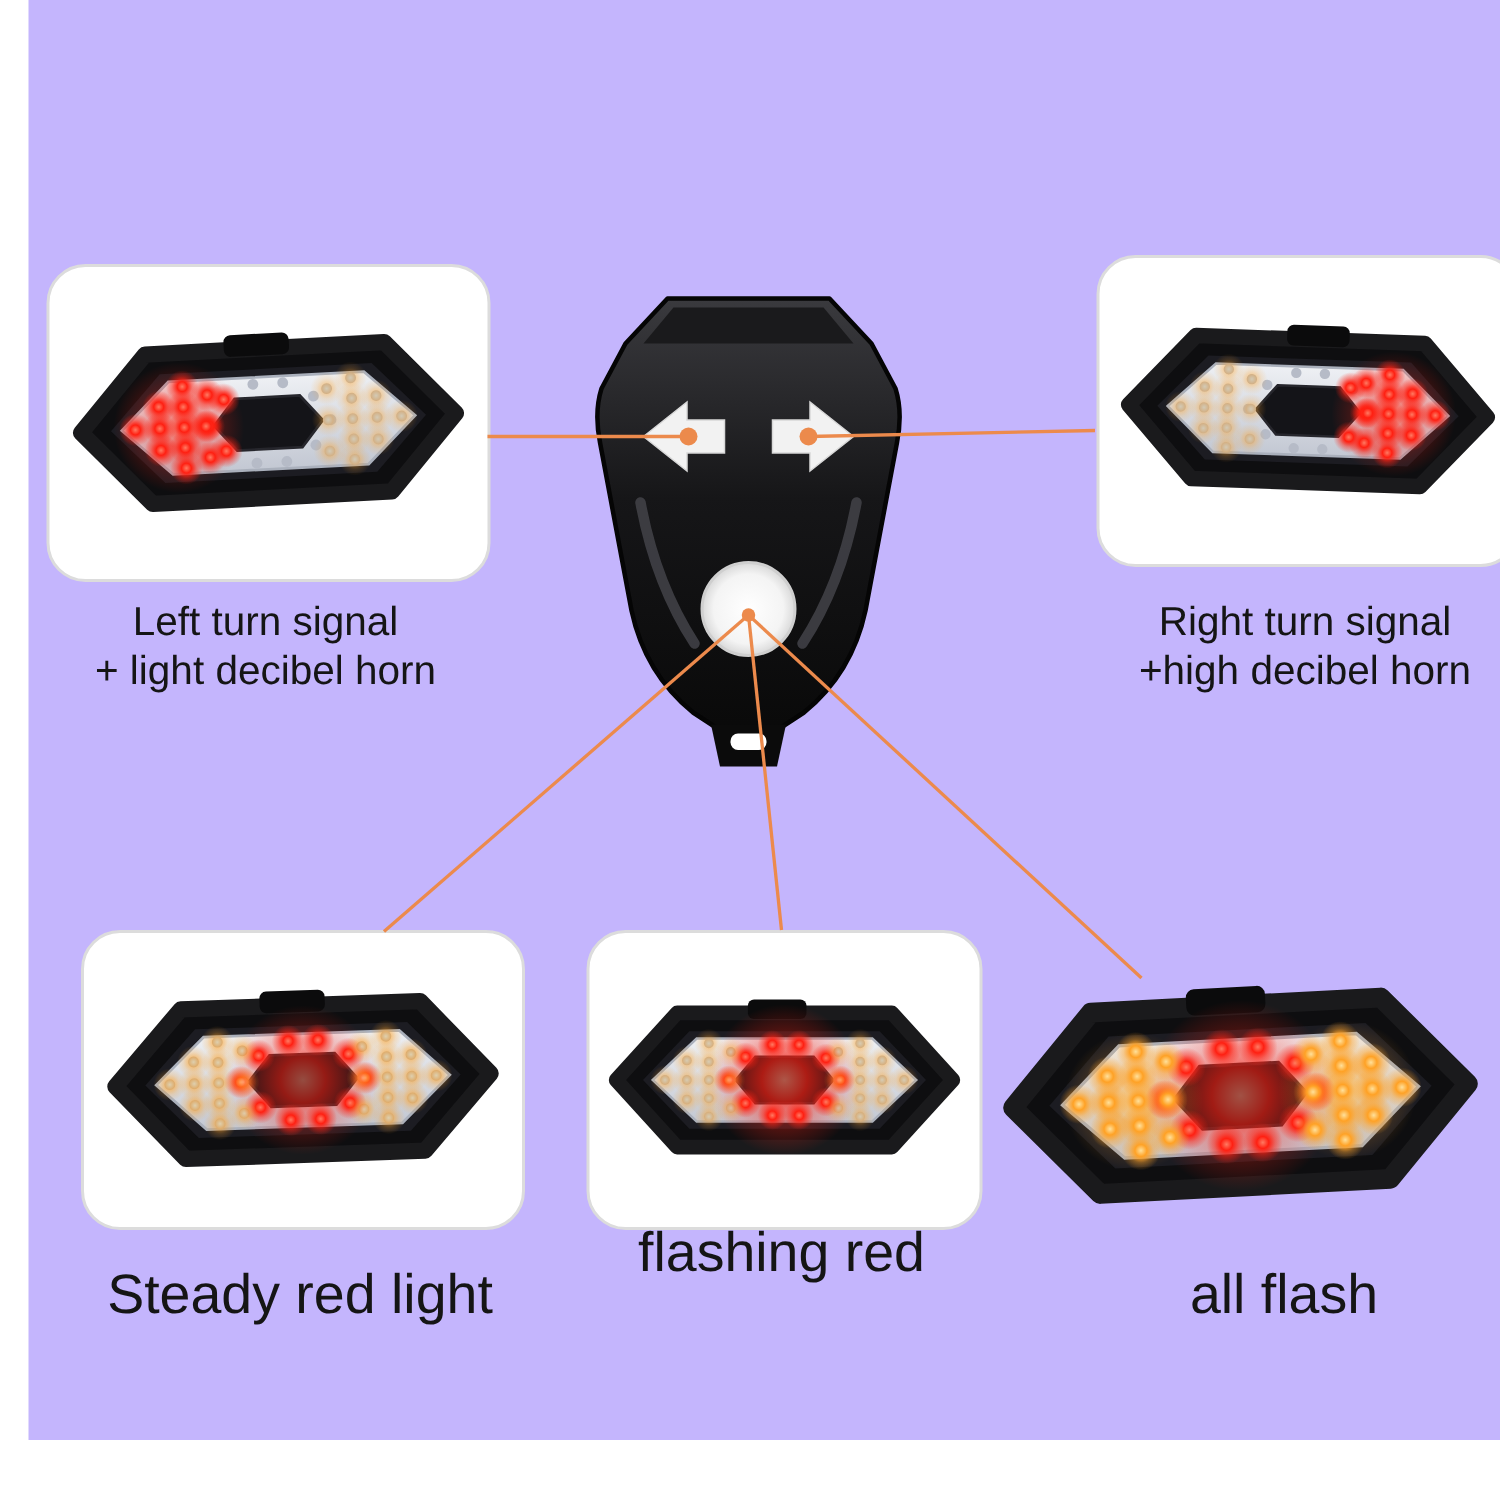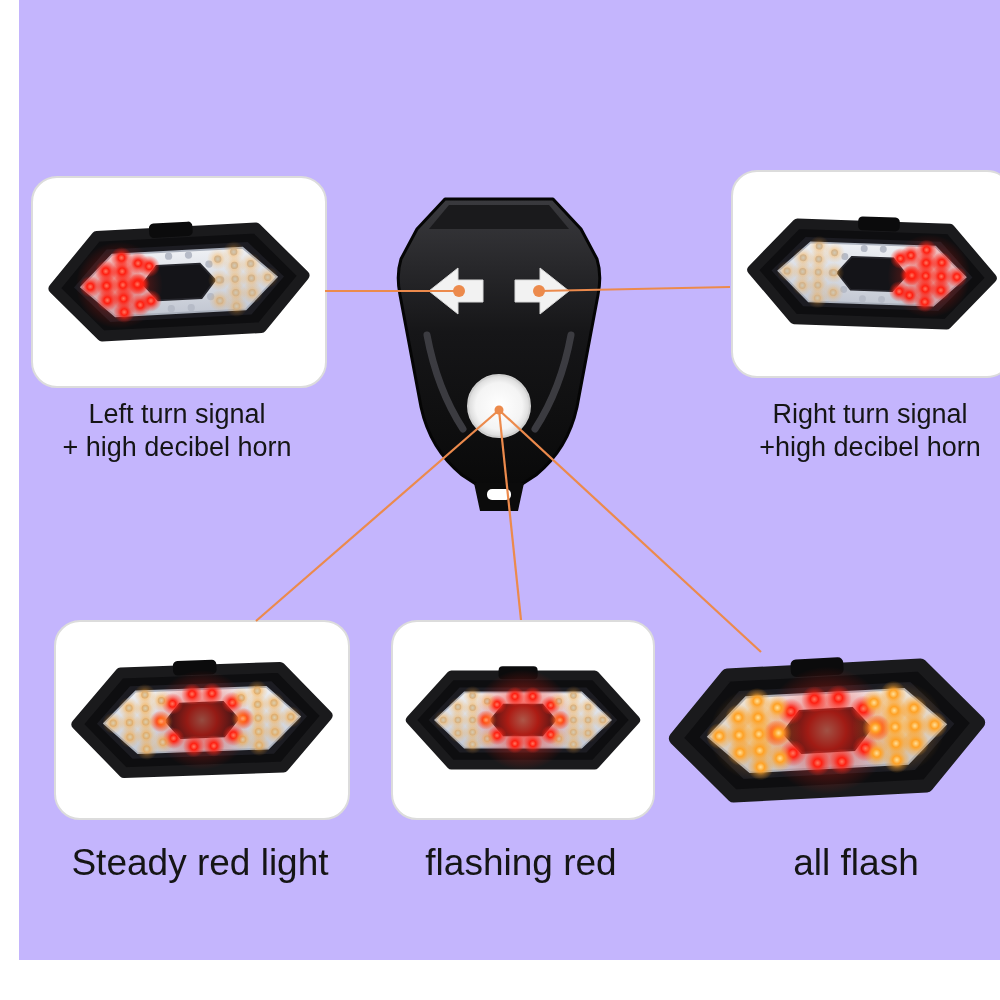--- a/index.html
+++ b/index.html
@@ -469,23 +469,23 @@
       <line x1="480" y1="410" x2="502" y2="620"></line>
       <line x1="480" y1="410" x2="742" y2="652"></line>
     </g>
     <circle cx="440" cy="291" r="6" fill="#ec8a4c"></circle>
     <circle cx="520" cy="291" r="6" fill="#ec8a4c"></circle>
     <circle cx="480" cy="410" r="4.5" fill="#ec8a4c"></circle>
   </svg>
 
   <div class="cap cap2" style="left:0px;top:398px;width:316px;">
     <div>Left turn signal</div>
-    <div>+ high decibel horn</div>
+    <div>+ light decibel horn</div>
   </div>
   <div class="cap cap2" style="left:696px;top:398px;width:310px;">
     <div>Right turn signal</div>
     <div>+high decibel horn</div>
   </div>
   <div class="cap cap1" style="left:21px;top:840px;width:320px;">Steady red light</div>
-  <div class="cap cap1" style="left:342px;top:840px;width:320px;">flashing red</div>
+  <div class="cap cap1" style="left:342px;top:812px;width:320px;">flashing red</div>
   <div class="cap cap1" style="left:677px;top:840px;width:320px;">all flash</div>
 
 </div>
 
 </body></html>

